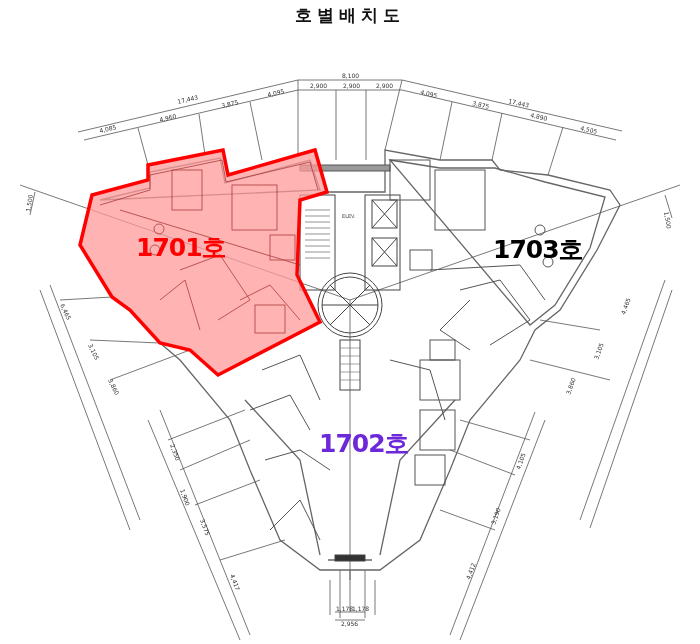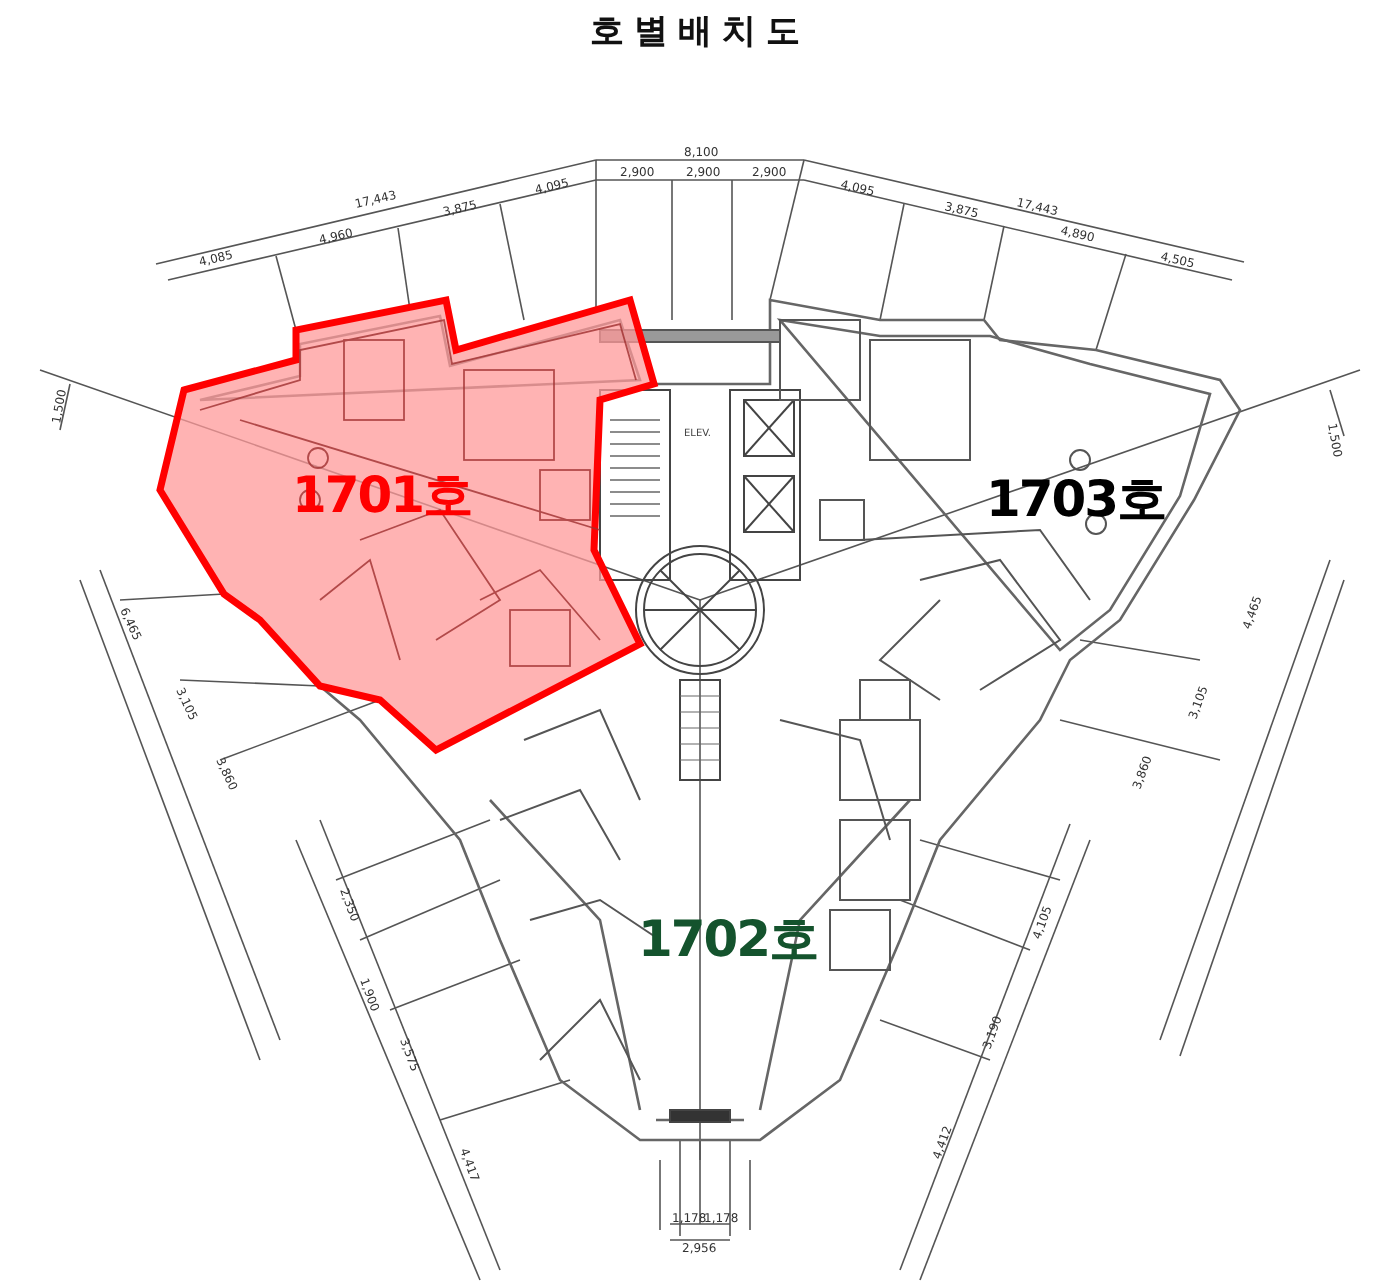--- a/index.html
+++ b/index.html
@@ -188,15 +188,15 @@
       <polyline points="160,300 185,280 200,330"></polyline>
       <polyline points="240,300 270,285 300,320"></polyline>
       <rect x="255" y="305" width="30" height="28"></rect>
       <circle cx="159" cy="229" r="5"></circle>
       <circle cx="155" cy="250" r="5"></circle>
       <line x1="120" y1="210" x2="300" y2="265"></line>
     </g>
   </g>
 </svg>
 
-<div class="unit-label" style="left:136px; top:231px; color:#ff0000;margin-left:10px;">1701호</div>
+<div class="unit-label" style="left:136px; top:231px; color:#ff0000;">1701호</div>
 <div class="unit-label" style="left:493px; top:222px; color:#000000;margin-top:11px;">1703호</div>
-<div class="unit-label" style="left:319px; top:453px; color:#14532d;">1702호</div>
+<div class="unit-label" style="left:319px; top:427px; color:#6d28d9;">1702호</div>
 
 </body></html>

